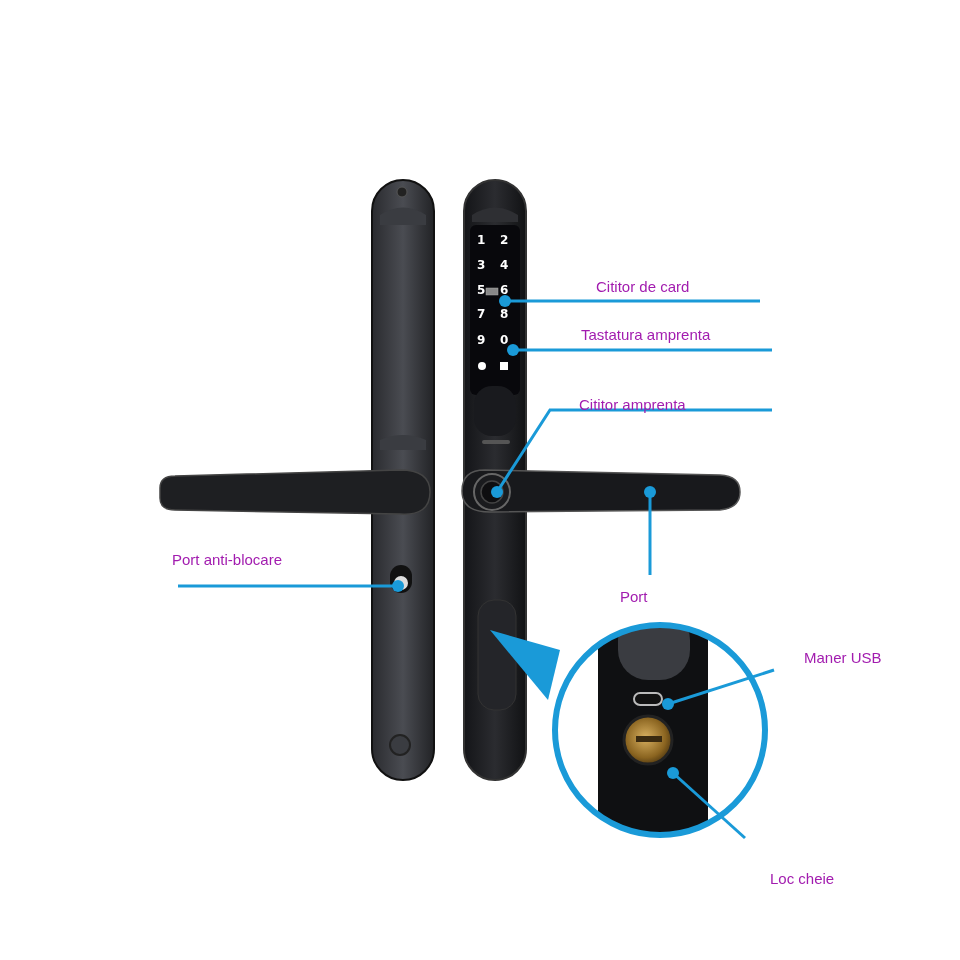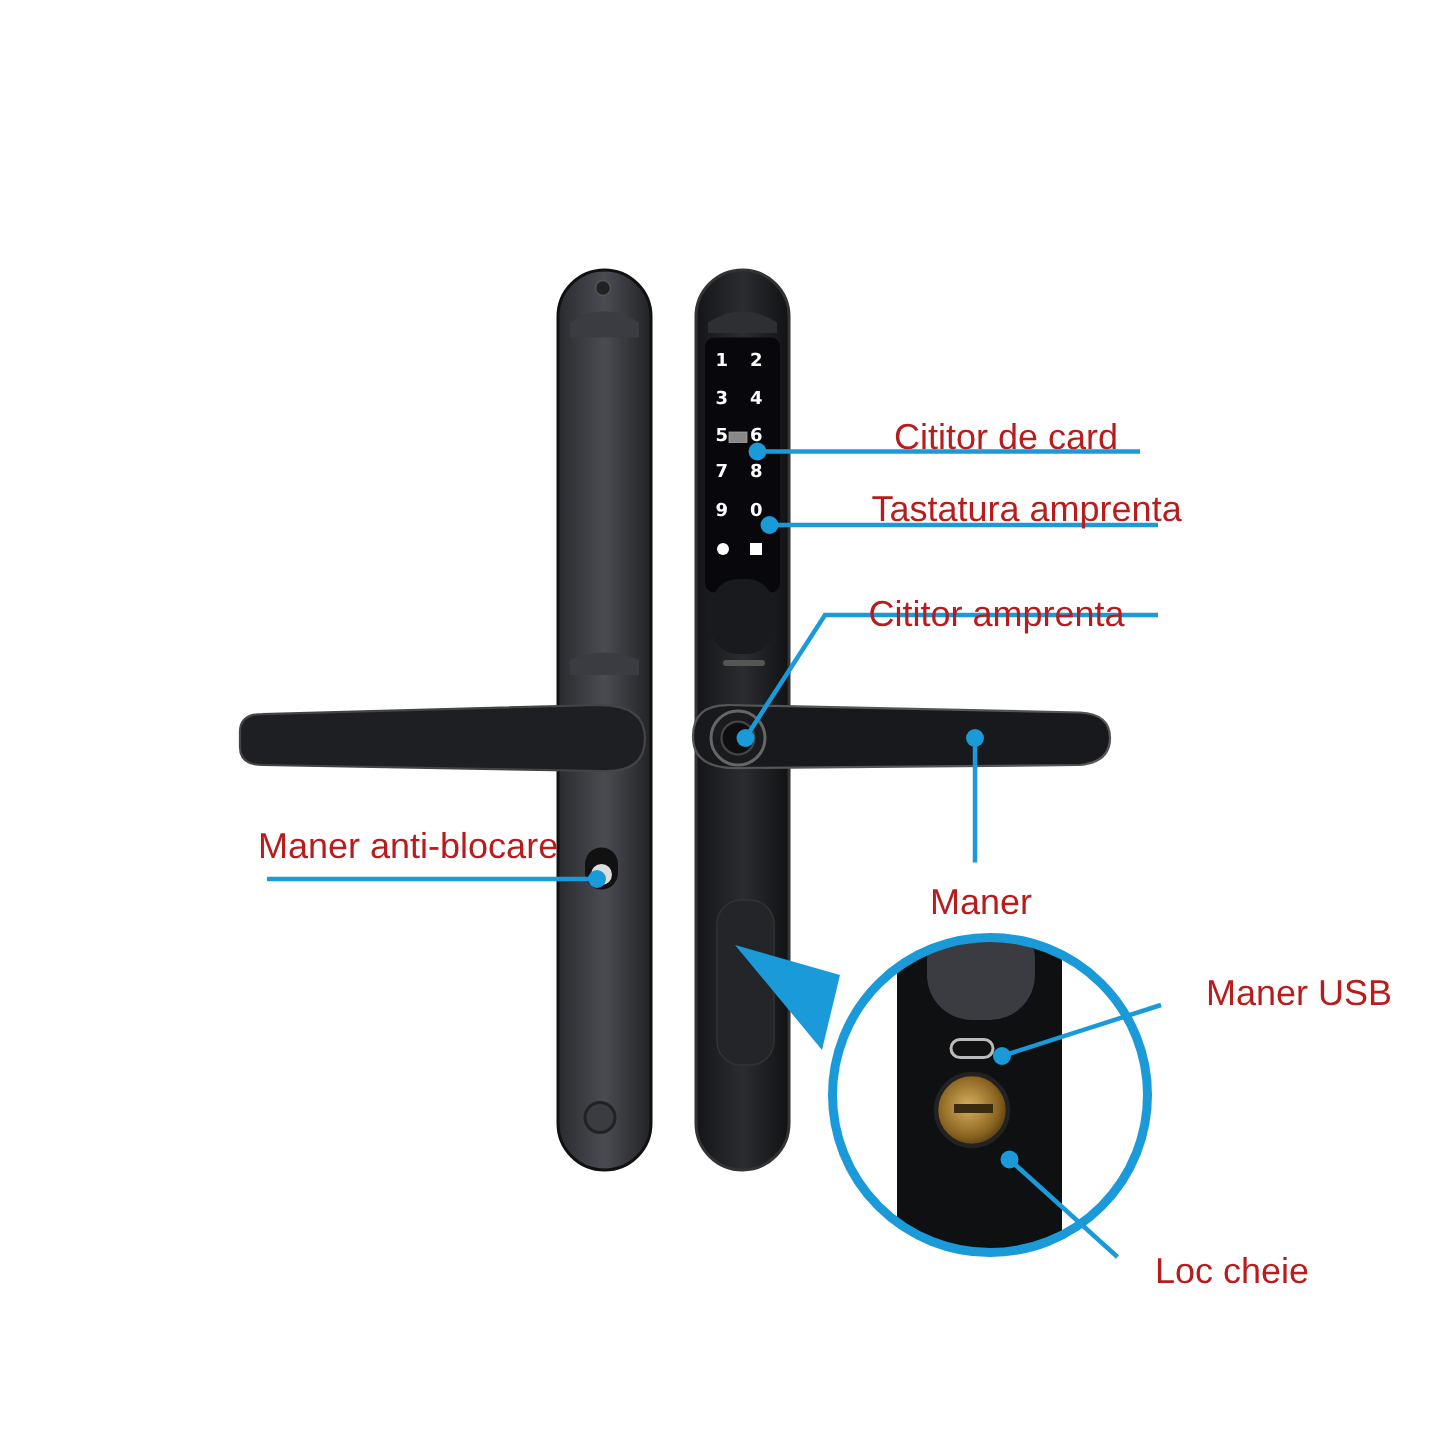--- a/index.html
+++ b/index.html
@@ -1,18 +1,18 @@
 <!DOCTYPE html>
 <html><head>
 <meta charset="utf-8">
 <style>
   html, body { margin:0; padding:0; background:#ffffff; }
   body { width:960px; height:960px; position:relative; overflow:hidden;
          font-family:"Liberation Sans", sans-serif; }
-  .label { position:absolute; font-size:24px; color:#b91c1c; white-space:nowrap; }
+  .label { position:absolute; font-size:15px; color:#a21caf; white-space:nowrap; }
   svg { position:absolute; left:0; top:0; }
   .key { position:absolute; color:#fff; font-weight:bold; font-size:12px;
          font-family:"DejaVu Sans", sans-serif; }
 </style>
 </head>
 <body>
 
 <svg width="960" height="960" viewBox="0 0 960 960">
   <defs>
     <linearGradient id="g1" x1="0" x2="1">
@@ -103,16 +103,16 @@
   <span class="key" style="left:500px;top:283px">6</span>
   <span class="key" style="left:477px;top:307px">7</span>
   <span class="key" style="left:500px;top:307px">8</span>
   <span class="key" style="left:477px;top:333px">9</span>
   <span class="key" style="left:500px;top:333px">0</span>
 </div>
 
 <div class="label" style="left:596px;top:278px">Cititor de card</div>
 <div class="label" style="left:581px;top:326px">Tastatura amprenta</div>
 <div class="label" style="left:579px;top:396px">Cititor amprenta</div>
-<div class="label" style="left:172px;top:551px">Maner anti-blocare</div>
-<div class="label" style="left:620px;top:588px">Maner</div>
+<div class="label" style="left:172px;top:551px">Port anti-blocare</div>
+<div class="label" style="left:620px;top:588px">Port</div>
 <div class="label" style="left:804px;top:649px">Maner USB</div>
-<div class="label" style="left:770px;top:834px">Loc cheie</div>
+<div class="label" style="left:770px;top:870px">Loc cheie</div>
 
 </body></html>

